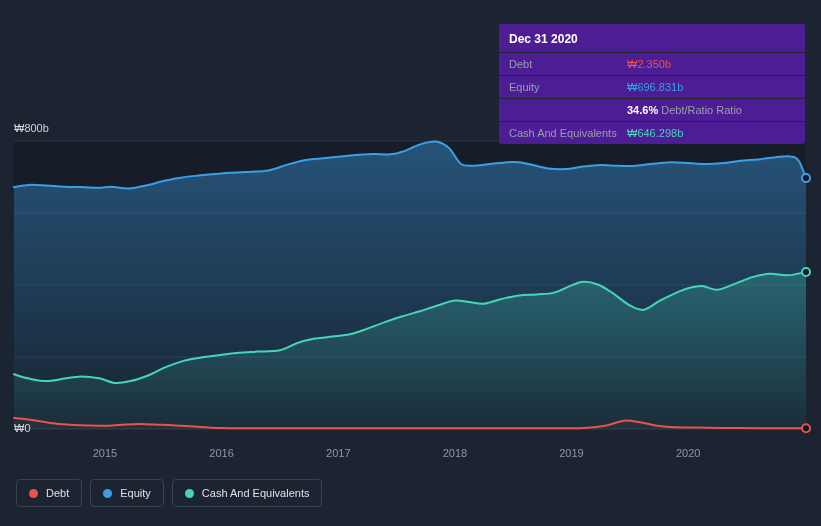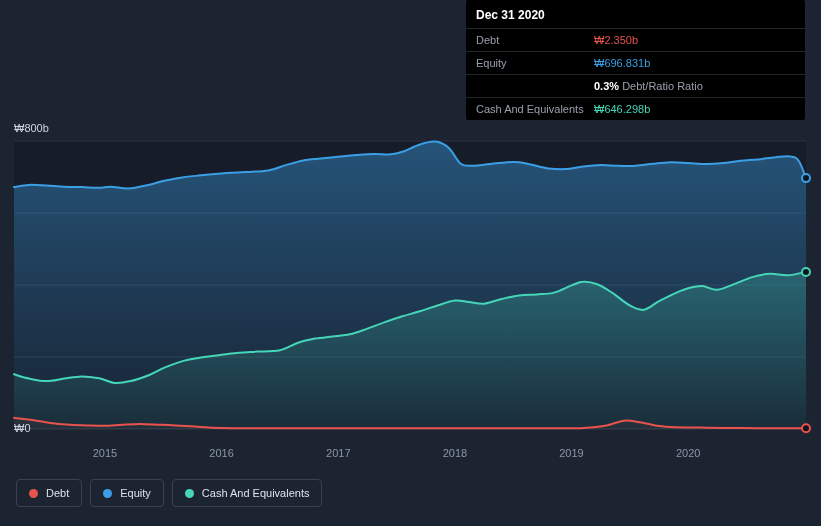--- a/index.html
+++ b/index.html
@@ -5,22 +5,22 @@
   html,body{margin:0;padding:0;}
   body{
     width:821px;height:526px;position:relative;overflow:hidden;
     background:#1c2431;
     font-family:"Liberation Sans","DejaVu Sans",sans-serif;
   }
   #chart{position:absolute;left:0;top:0;}
   #chart text{font-family:"Liberation Sans","DejaVu Sans",sans-serif;}
 
   .tooltip{
-    position:absolute;top:0;right:16px;width:339px;
-    background:#000000;border-radius:2px;z-index:5;
+    position:absolute;top:24px;right:16px;width:306px;
+    background:#4c1d95;border-radius:2px;z-index:5;
   }
   .tt-title{padding:8px 10px 6px 10px;font-size:12px;font-weight:bold;color:#ffffff;}
   .tt-row{display:flex;align-items:baseline;border-top:1px solid #23262c;padding:4px 10px;font-size:11px;line-height:14px;}
   .tt-label{flex:0 0 118px;color:#98a0ab;}
   .tt-value{font-weight:normal;}
   .tt-strong{color:#ffffff;font-weight:bold;}
   .tt-grey{color:#98a0ab;}
 
   .legend{position:absolute;left:16px;top:479px;display:flex;gap:8px;z-index:5;}
   .legend-item{
@@ -79,21 +79,21 @@
   <div class="tt-row">
     <span class="tt-label">Debt</span>
     <span class="tt-value" style="color: rgb(232, 83, 77);">₩2.350b</span>
   </div>
   <div class="tt-row">
     <span class="tt-label">Equity</span>
     <span class="tt-value" style="color: rgb(59, 159, 230);">₩696.831b</span>
   </div>
   <div class="tt-row">
     <span class="tt-label"></span>
-    <span class="tt-value"><span class="tt-strong">0.3%</span><span class="tt-grey"> Debt/Ratio Ratio</span></span>
+    <span class="tt-value"><span class="tt-strong">34.6%</span><span class="tt-grey"> Debt/Ratio Ratio</span></span>
   </div>
   <div class="tt-row">
     <span class="tt-label">Cash And Equivalents</span>
     <span class="tt-value" style="color: rgb(69, 214, 184);">₩646.298b</span>
   </div>
 </div>
 
 <div class="legend">
   <div class="legend-item">
     <span class="dot" style="background-color: rgb(232, 83, 77);"></span>

